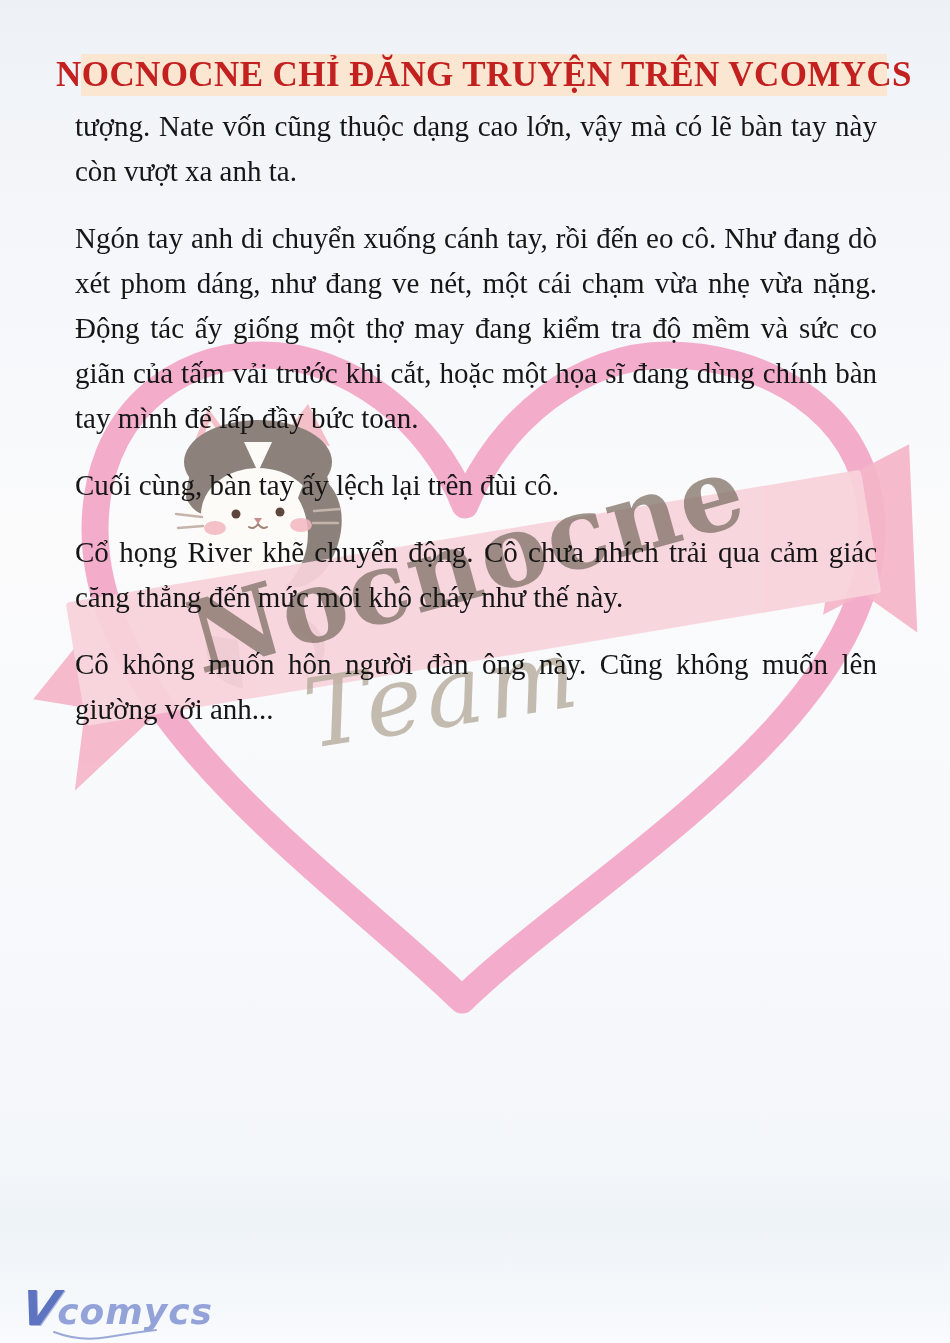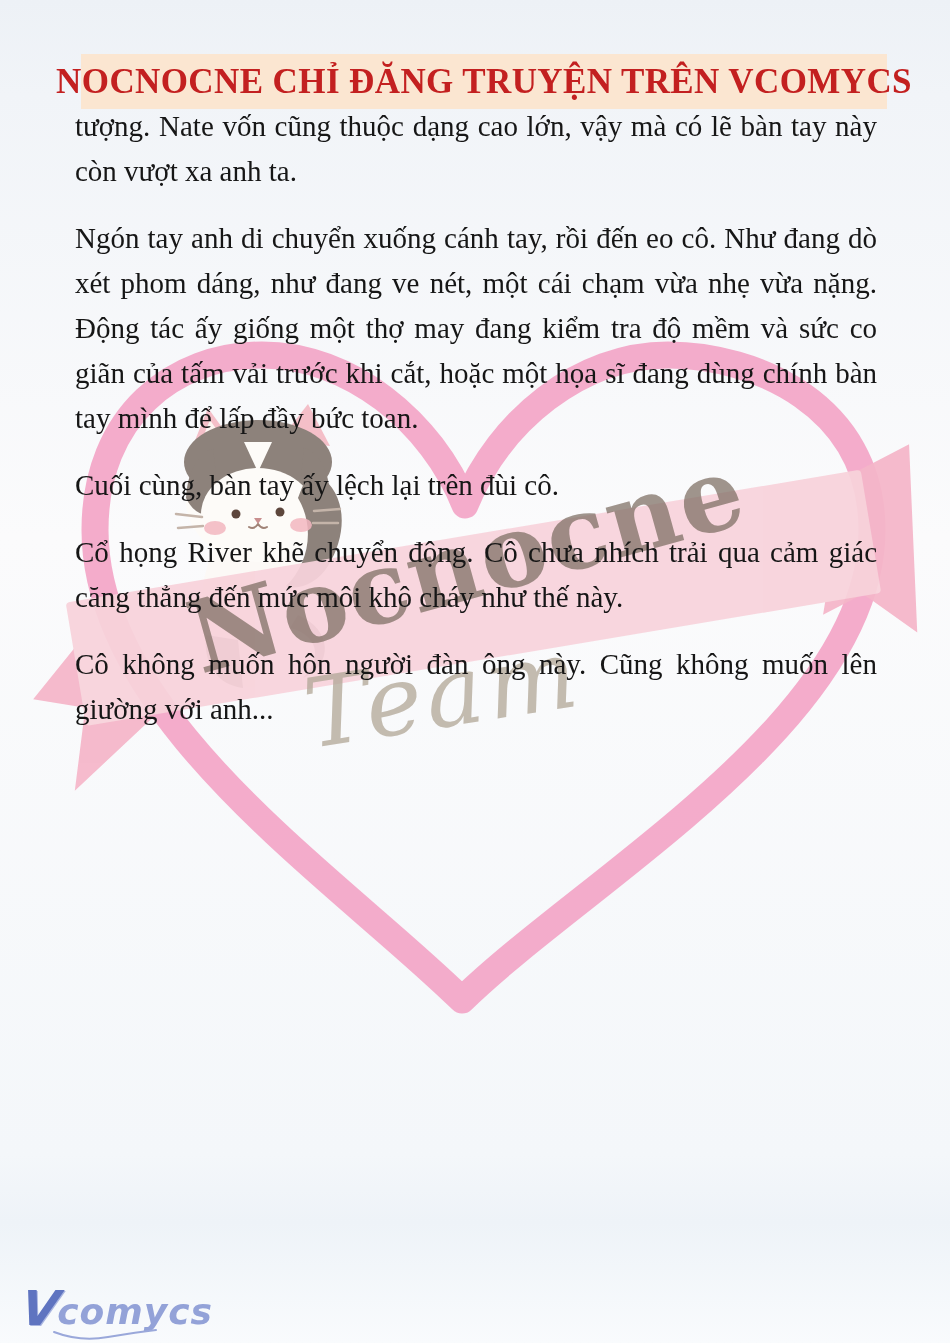--- a/index.html
+++ b/index.html
@@ -27,21 +27,21 @@
     position:absolute;left:298px;top:668px;z-index:4;
     font-family:"DejaVu Serif",serif;font-style:italic;
     font-size:96px;line-height:1;letter-spacing:4px;
     color:rgba(176,165,150,0.75);
     transform:rotate(-9deg);transform-origin:left top;
     white-space:nowrap;
   }
 
   
   .header-band{
-    position:absolute;left:81px;top:54px;width:806px;height:55px;z-index:6;
+    position:absolute;left:81px;top:54px;width:806px;height:42px;z-index:6;
     background:#fbe6d1;
     display:flex;align-items:center;justify-content:center;
   }
   .header-band span{
     font-family:"Liberation Serif",serif;font-weight:bold;
     font-size:35px;letter-spacing:.4px;color:#c32020;white-space:nowrap;
   }
 
   
   .story{

